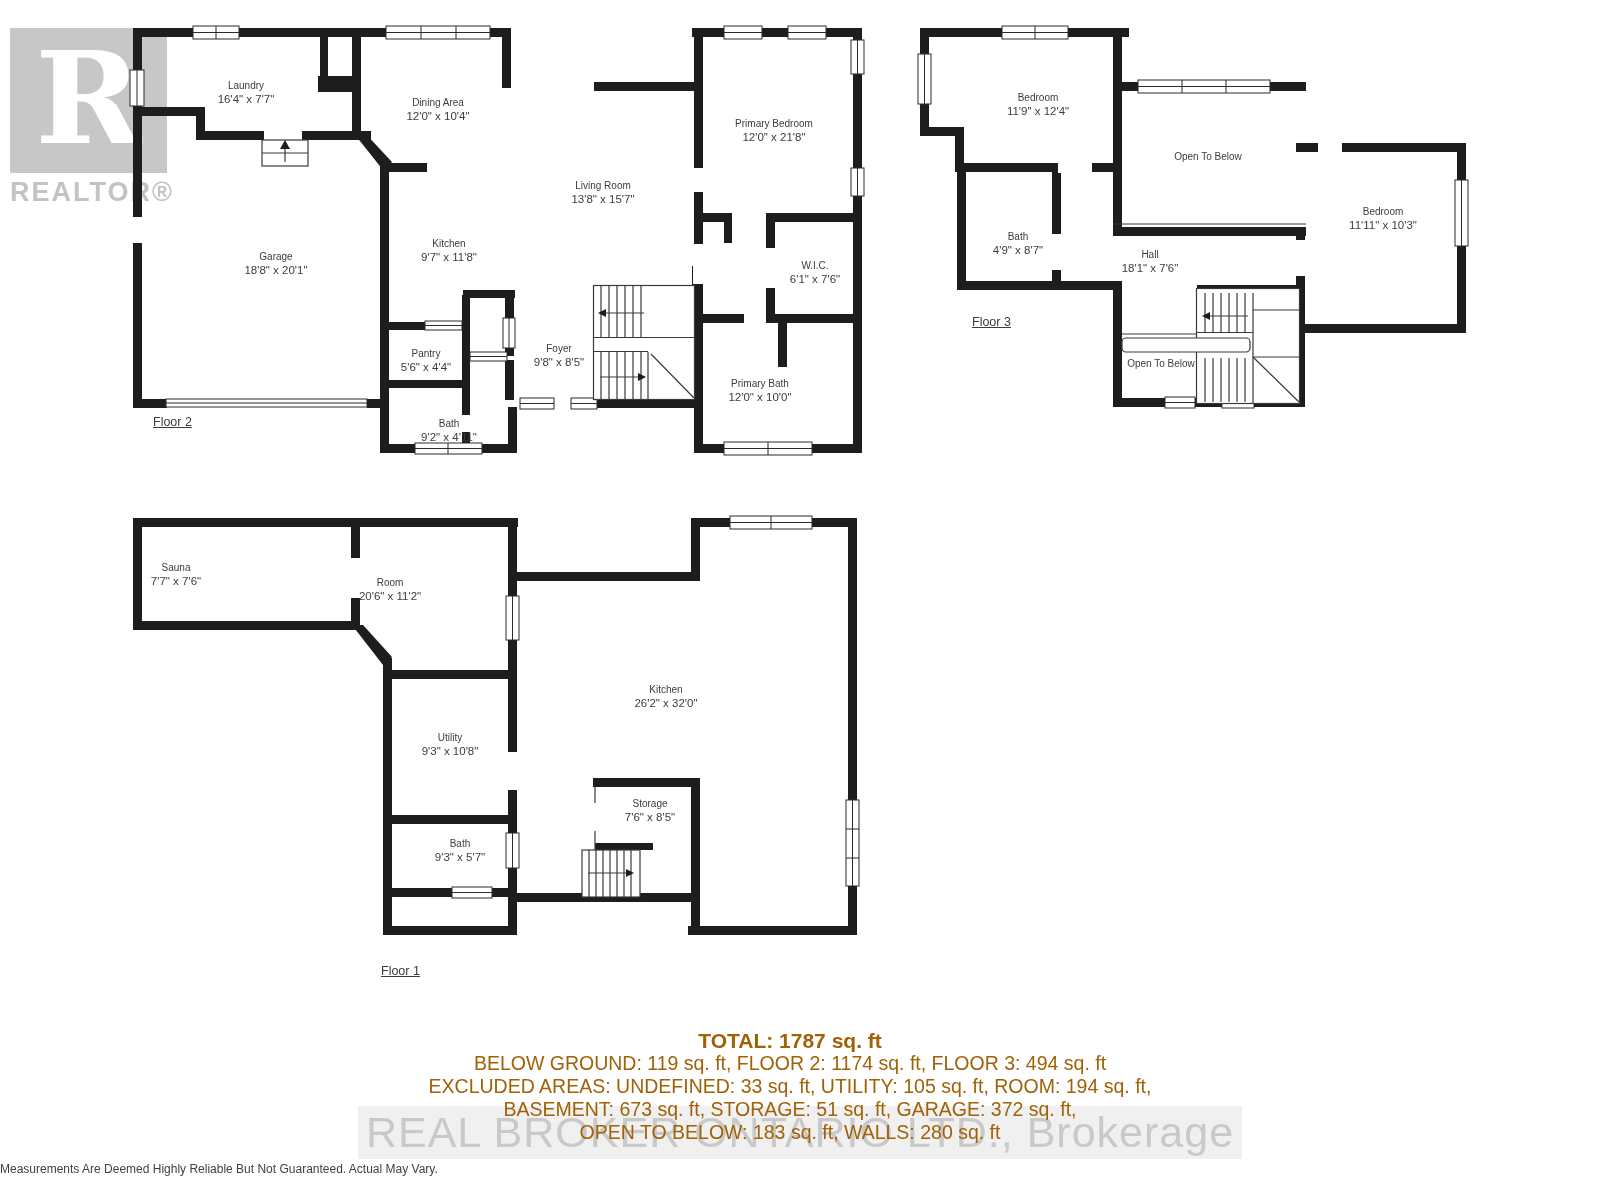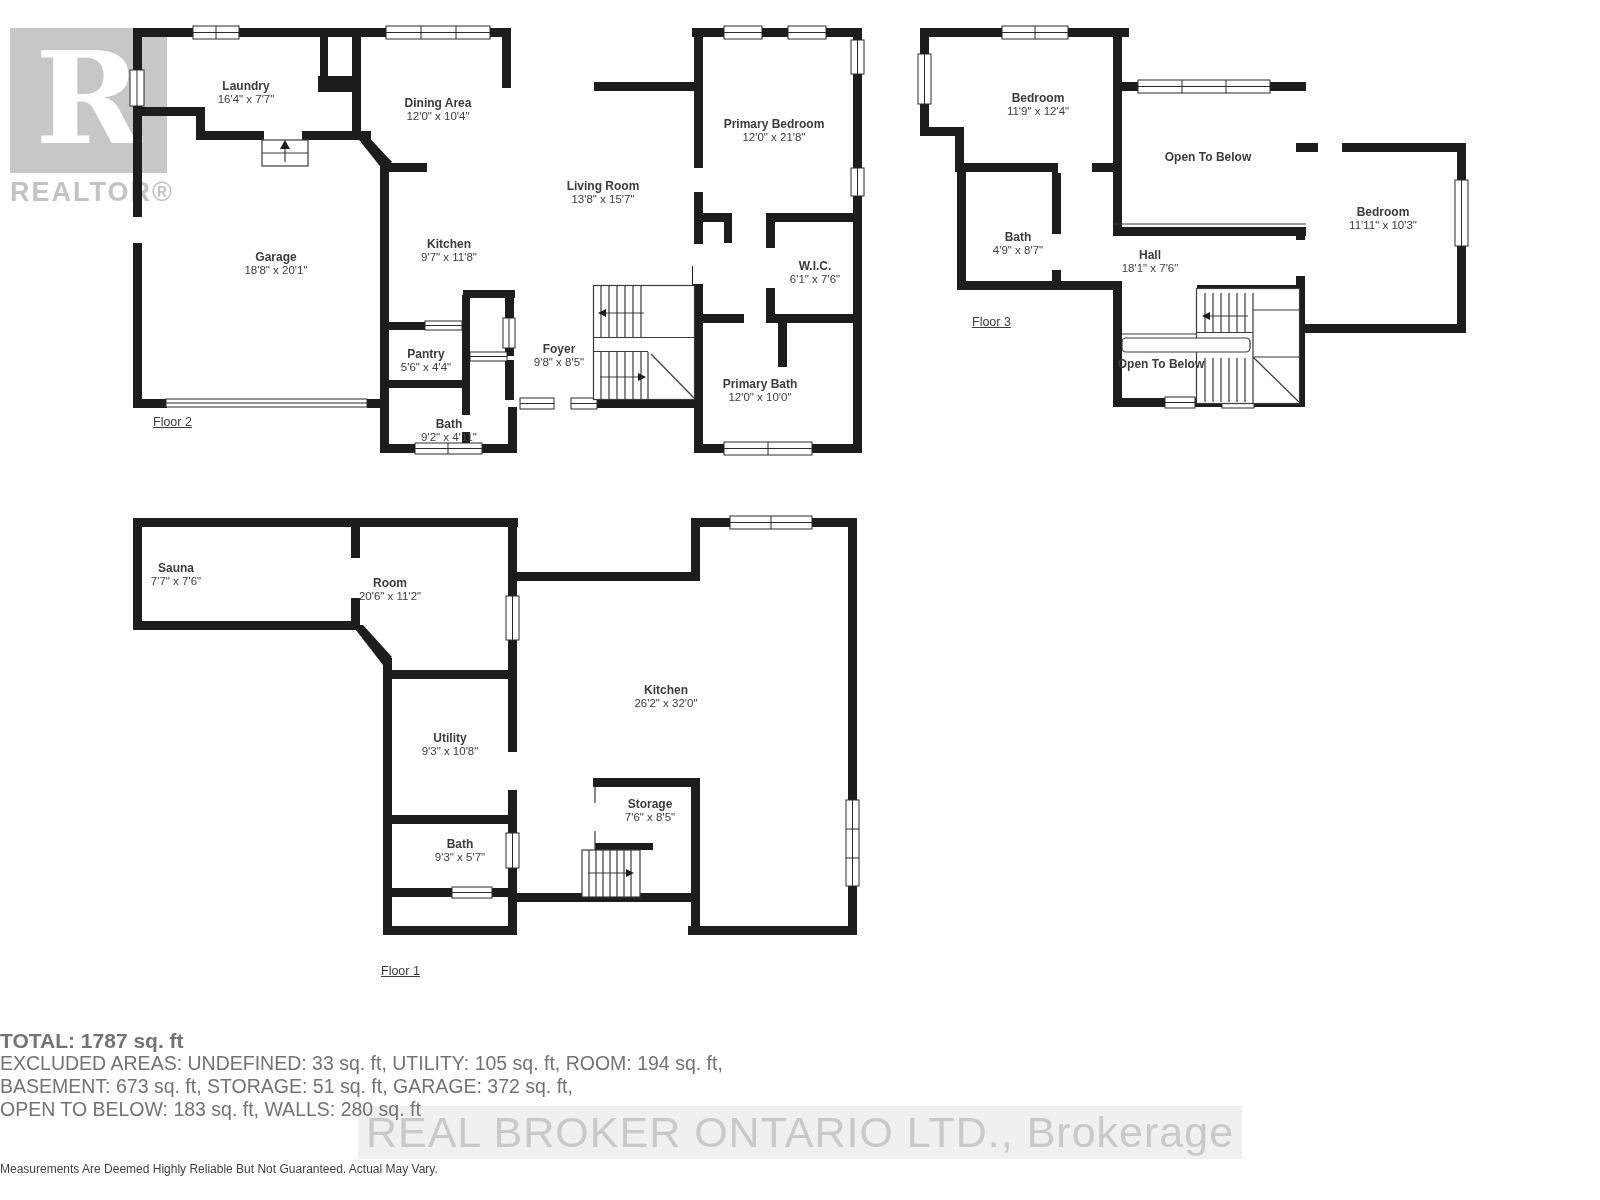--- a/index.html
+++ b/index.html
@@ -6,28 +6,28 @@
   .canvas{position:relative;width:1600px;height:1200px;background:#ffffff;overflow:hidden;
           font-family:"Liberation Sans", sans-serif;}
   .plan-svg{position:absolute;left:0;top:0;z-index:3;}
   
   .logo{position:absolute;left:10px;top:28px;z-index:1;}
   .logo-sq{width:157px;height:145px;background:#c7c7c7;display:flex;align-items:center;justify-content:center;}
   .logo-r{font-family:"DejaVu Serif", serif;font-weight:bold;font-size:128px;color:#ffffff;line-height:1;margin-top:-6px;}
   .logo-word{margin-top:4px;font-size:27px;letter-spacing:2px;color:#c3c3c3;font-weight:600;white-space:nowrap;}
   
   .room{position:absolute;z-index:4;text-align:center;transform:translateX(-50%);color:#3c3c3c;white-space:nowrap;}
-  .rname{font-size:12px;line-height:14px;font-weight:bold;}
+  .rname{font-size:10px;line-height:14px;}
   .rdims{font-size:11.5px;line-height:13px;}
   .floorlab{position:absolute;z-index:4;font-size:12.5px;color:#3c3c3c;white-space:nowrap;text-decoration:underline;}
   
   .watermark{position:absolute;left:50%;top:1106px;transform:translateX(-50%);z-index:2;
              font-size:43px;color:#c9c9c9;background:rgba(235,235,235,.75);padding:2px 8px;
              white-space:nowrap;letter-spacing:1px;}
-  .summary{position:absolute;left:0;top:1029px;width:1580px;z-index:5;color:#737373;}
+  .summary{position:absolute;left:0;top:1029px;width:1580px;z-index:5;text-align:center;color:#a16207;}
   .sum-total{font-size:21px;font-weight:bold;line-height:23px;}
   .sum-line{font-size:19.5px;line-height:23px;}
   .disclaimer{position:absolute;left:0;top:1162px;width:1580px;z-index:5;text-align:left;
               font-size:12px;color:#3f3f3f;}
 </style>
 </head>
 <body>
 
 <div class="canvas">
 
@@ -380,20 +380,21 @@
     <div class="rdims">7'6" x 8'5"</div>
   </div>
   <div class="room" style="left:460px;top:837px">
     <div class="rname">Bath</div>
     <div class="rdims">9'3" x 5'7"</div>
   </div>
   <div class="floorlab" style="left:381px;top:964px">Floor 1</div>
 
   <div class="summary">
     <div class="sum-total">TOTAL: 1787 sq. ft</div>
+    <div class="sum-line">BELOW GROUND: 119 sq. ft, FLOOR 2: 1174 sq. ft, FLOOR 3: 494 sq. ft</div>
     <div class="sum-line">EXCLUDED AREAS: UNDEFINED: 33 sq. ft, UTILITY: 105 sq. ft, ROOM: 194 sq. ft,</div>
     <div class="sum-line">BASEMENT: 673 sq. ft, STORAGE: 51 sq. ft, GARAGE: 372 sq. ft,</div>
     <div class="sum-line">OPEN TO BELOW: 183 sq. ft, WALLS: 280 sq. ft</div>
   </div>
 
   <div class="disclaimer">Measurements Are Deemed Highly Reliable But Not Guaranteed. Actual May Vary.</div>
 
 </div>
 
 </body></html>

